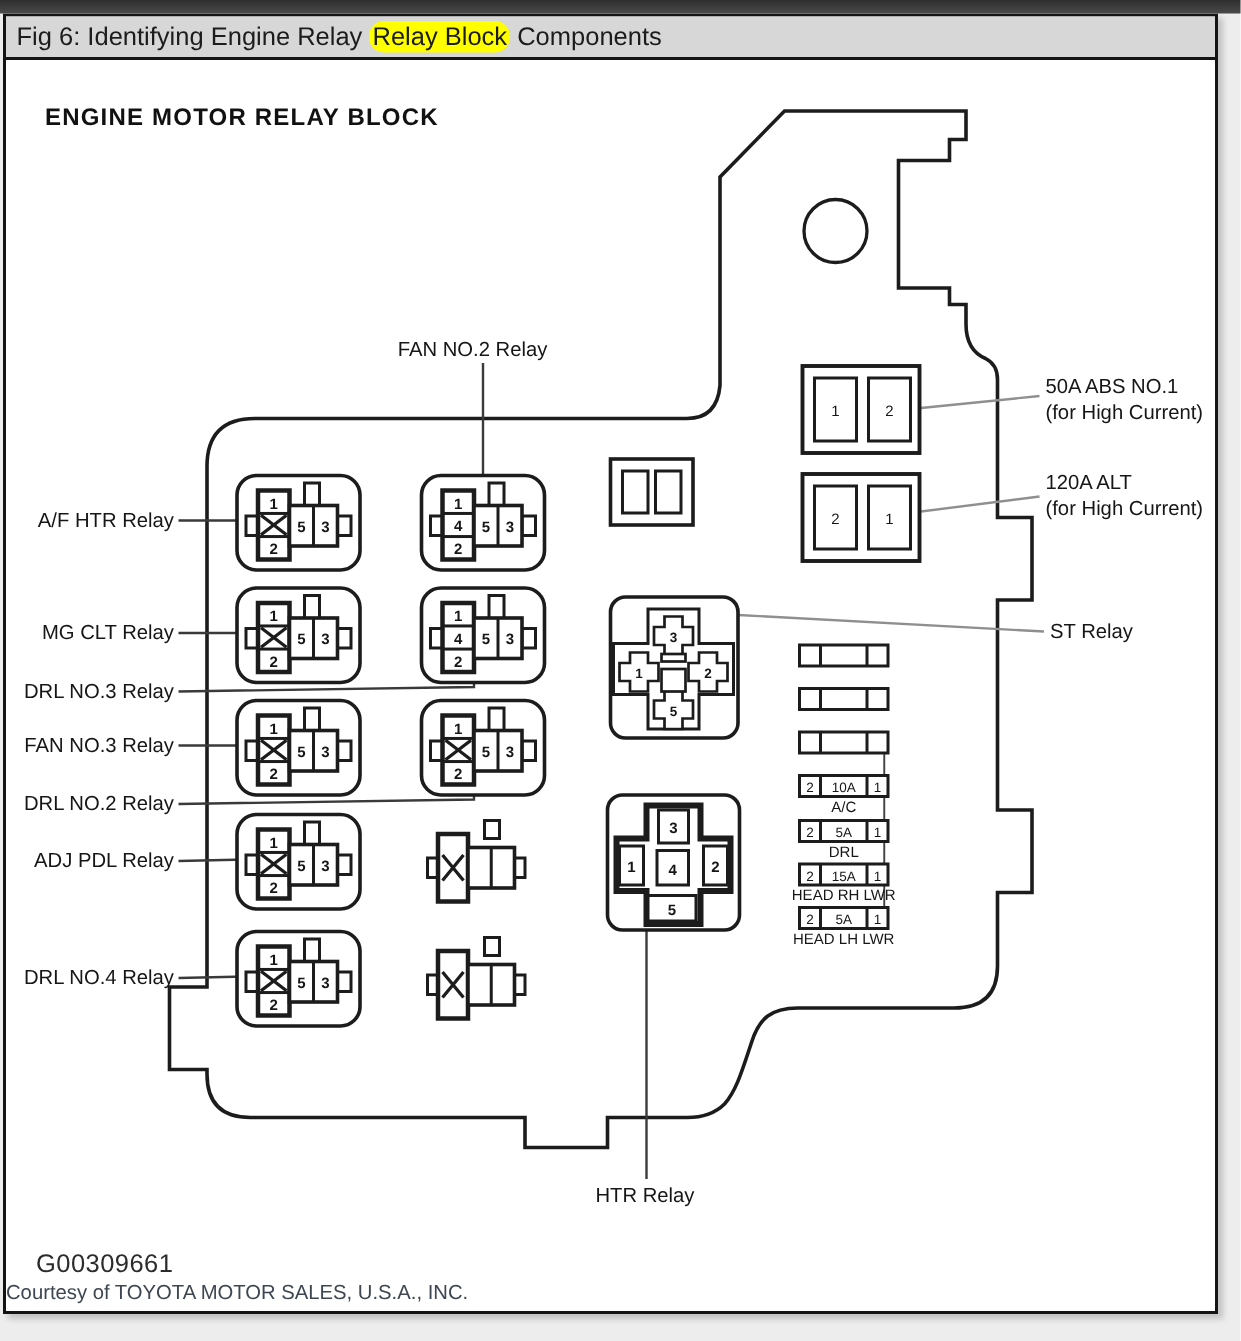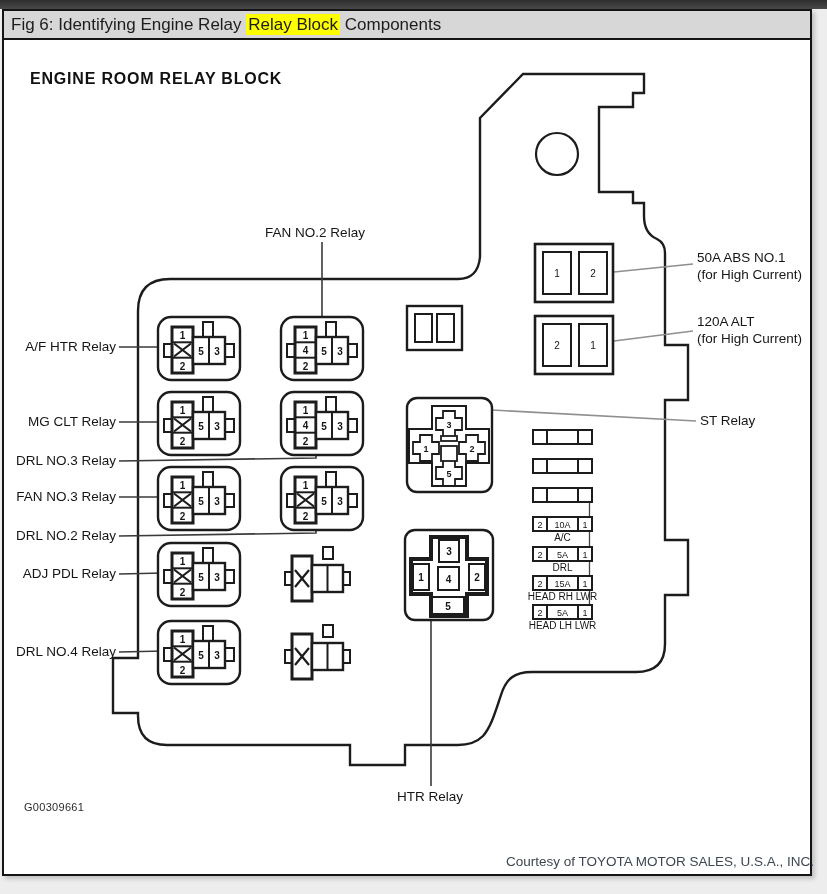--- a/index.html
+++ b/index.html
@@ -17,44 +17,44 @@
     box-sizing:border-box;border:2px solid #141414;background:#ffffff;
     box-shadow:3px 3px 4px rgba(0,0,0,.18);
   }
   .title-bar{
     position:absolute;left:0;top:0;width:100%;height:29px;
     box-sizing:border-box;border-bottom:2px solid #141414;
     background:#d7d7d7;
     font-size:17px;color:#1c1c1c;line-height:27px;
     padding-left:7px;white-space:nowrap;
   }
-  .title-bar .hl{background:#ffff00;padding:1px 2px;}
+  .title-bar .hl{background:#ffff00;padding:1px 2px;border-radius:10px;}
   .heading{
     position:absolute;left:26px;top:59px;
     font-size:16px;letter-spacing:.8px;color:#111;font-weight:bold;
   }
   .gnum{
-    position:absolute;left:20px;top:790px;
-    font-size:11px;color:#2c2c2c;letter-spacing:.3px;
+    position:absolute;left:20px;top:822px;
+    font-size:17px;color:#2c2c2c;letter-spacing:.3px;
   }
   .credit{
-    position:absolute;left:0;top:843px;width:810px;text-align:right;
+    position:absolute;left:0;top:843px;width:810px;text-align:left;
     font-size:13.5px;color:#3e4751;
   }
   svg#diagram{position:absolute;left:0;top:0;}
   svg text{font-family:"Liberation Sans", sans-serif;fill:#161616;}
 </style>
 </head>
 <body>
 
 <div class="top-strip"></div>
 
 <div class="page">
   <div class="title-bar"><span>Fig 6: Identifying Engine Relay </span><span class="hl">Relay Block</span><span> Components</span></div>
-  <div class="heading">ENGINE ROOM RELAY BLOCK</div>
+  <div class="heading">ENGINE MOTOR RELAY BLOCK</div>
   <div class="gnum">G00309661</div>
   <div class="credit">Courtesy of TOYOTA MOTOR SALES, U.S.A., INC.</div>
 </div>
 
 <svg id="diagram" width="827" height="894" viewBox="0 0 827 894">
     <g>
       <path d="M 523,74 L 644,74 L 644,93 L 633,93 L 633,107 L 599,107 L 599,192 L 633,192 L 633,203
   L 644,203 L 644,216 C 644,230 650,236 657,239 C 663,242 665,247 665,253 L 665,345 L 688,345
   L 688,400 L 665,400 L 665,540 L 688,540 L 688,595 L 665,595 L 665,644 Q 665,672 636,672 L 532,672
   C 514,672 506,679 501,695 C 495,713 491,727 483,736 C 477,742 468,745 458,745 L 405,745 L 405,765

